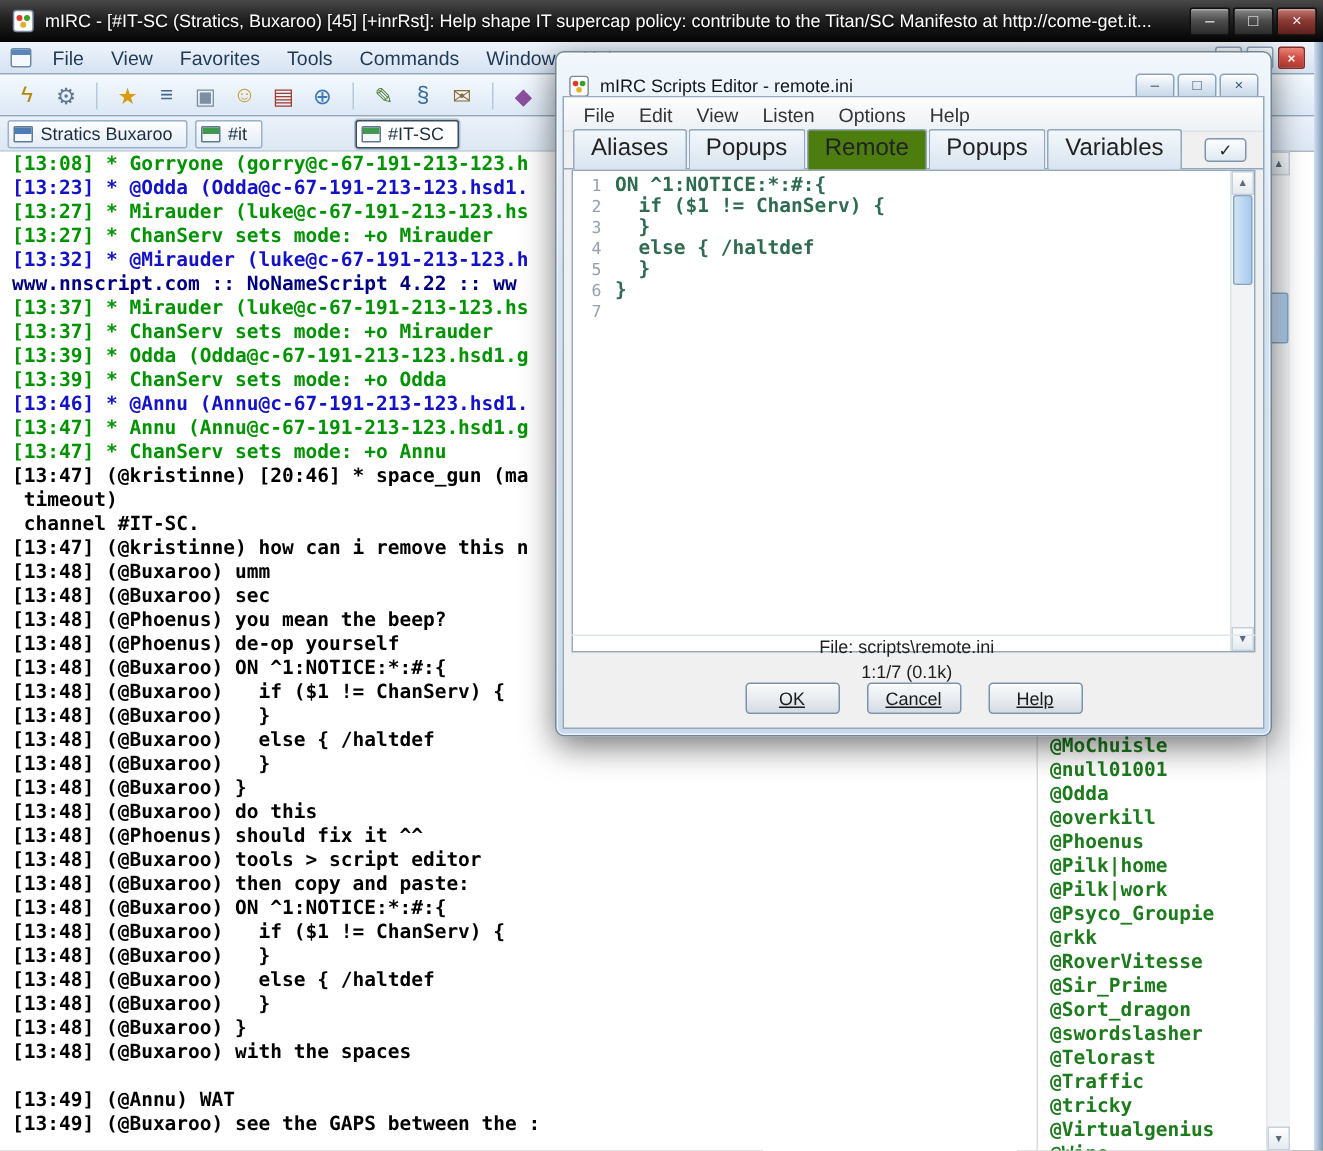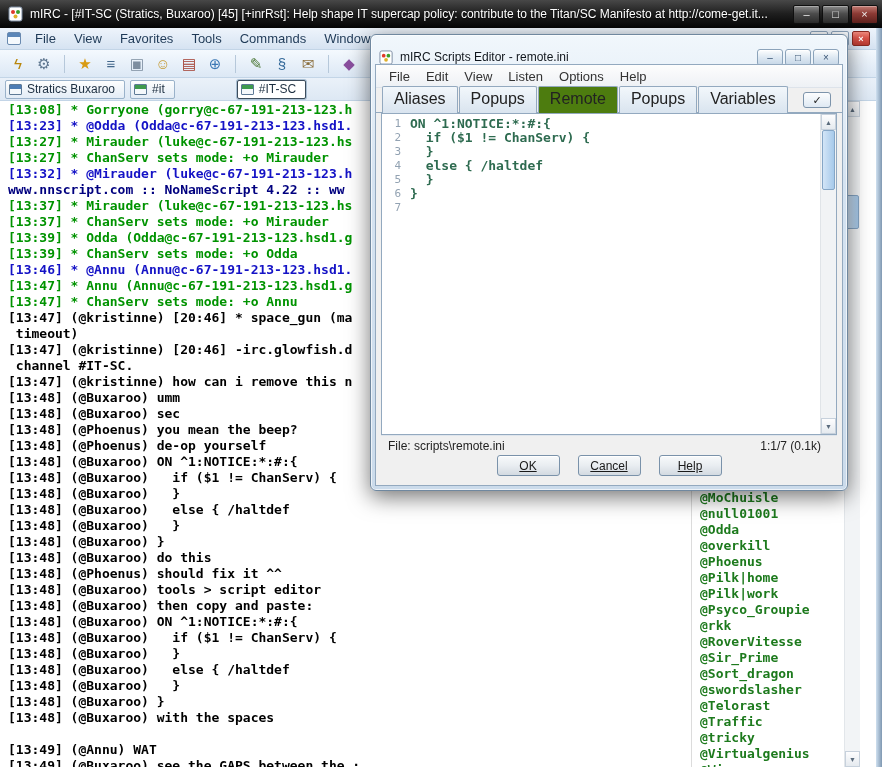--- a/index.html
+++ b/index.html
@@ -116,23 +116,23 @@
   #editor { position:absolute; left:5px; right:5px; top:48px; bottom:50px; background:#fff;
     border:1px solid #93a9bf; overflow:hidden; padding:3px 0 0 4px; }
   .editor-line { display:flex; min-height:14px; }
   .ln { width:15px; text-align:right; margin-right:9px; font: 11px "DejaVu Sans Mono", monospace;
     line-height:14px; color:#92a2b2; flex:0 0 auto; }
   .code { font: bold 13px "DejaVu Sans Mono", monospace; line-height:14px;
     color:#2e6b50; white-space:pre; }
   #editor-scroll { position:absolute; right:0; top:0; width:16px; bottom:0;
     background:#f1f3f5; border-left:1px solid #e0e4e8; }
   #editor-thumb { top:16px; height:60px; }
-  .dlg-status { position:absolute; left:5px; right:5px; bottom:30px; height:20px;
+  .dlg-status { position:absolute; left:5px; right:5px; bottom:30px; height:32px;
     display:flex; align-items:center; justify-content:space-between;
-    font-size:12px; color:#222; padding:0 16px 0 7px; border-top:1px solid #dfe5ec; }
+    font-size:12px; color:#222; padding:0 16px 0 7px; border-top:1px solid #dfe5ec;flex-direction:column; }
   #btnrow { position:absolute; left:0; right:0; bottom:5px; height:25px;
     display:flex; justify-content:center; gap:18px; }
   .dlg-btn { width:63px; height:21px; font-size:12px; color:#1a1a1a;
     font-family:"Liberation Sans", sans-serif;
     border:1px solid #7a92aa; border-radius:3px;
     background: linear-gradient(#f8fafb,#e9edf1 50%,#d3dae1);
     box-shadow: inset 0 1px 0 #fff; text-decoration: underline; }
 </style>
 </head>
 <body>
@@ -214,21 +214,20 @@
       <div class="chat-line c-n">www.nnscript.com :: NoNameScript 4.22 :: ww</div>
       <div class="chat-line c-g">[13:37] * Mirauder (luke@c-67-191-213-123.hs</div>
       <div class="chat-line c-g">[13:37] * ChanServ sets mode: +o Mirauder</div>
       <div class="chat-line c-g">[13:39] * Odda (Odda@c-67-191-213-123.hsd1.g</div>
       <div class="chat-line c-g">[13:39] * ChanServ sets mode: +o Odda</div>
       <div class="chat-line c-b">[13:46] * @Annu (Annu@c-67-191-213-123.hsd1.</div>
       <div class="chat-line c-g">[13:47] * Annu (Annu@c-67-191-213-123.hsd1.g</div>
       <div class="chat-line c-g">[13:47] * ChanServ sets mode: +o Annu</div>
       <div class="chat-line c-k">[13:47] (@kristinne) [20:46] * space_gun (ma</div>
       <div class="chat-line c-k"> timeout)</div>
-      <div class="chat-line c-k">[13:47] (@kristinne) [20:46] -irc.glowfish.d</div>
       <div class="chat-line c-k"> channel #IT-SC.</div>
       <div class="chat-line c-k">[13:47] (@kristinne) how can i remove this n</div>
       <div class="chat-line c-k">[13:48] (@Buxaroo) umm</div>
       <div class="chat-line c-k">[13:48] (@Buxaroo) sec</div>
       <div class="chat-line c-k">[13:48] (@Phoenus) you mean the beep?</div>
       <div class="chat-line c-k">[13:48] (@Phoenus) de-op yourself</div>
       <div class="chat-line c-k">[13:48] (@Buxaroo) ON ^1:NOTICE:*:#:{</div>
       <div class="chat-line c-k">[13:48] (@Buxaroo)   if ($1 != ChanServ) {</div>
       <div class="chat-line c-k">[13:48] (@Buxaroo)   }</div>
       <div class="chat-line c-k">[13:48] (@Buxaroo)   else { /haltdef</div>

